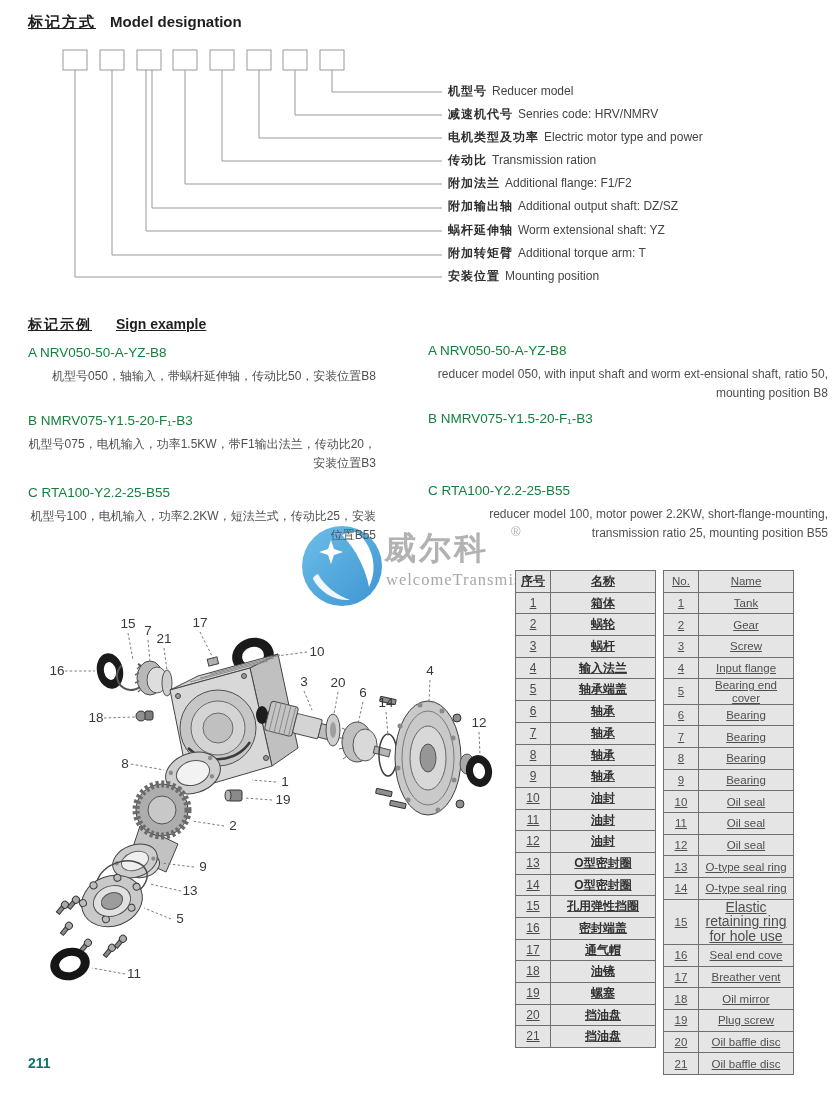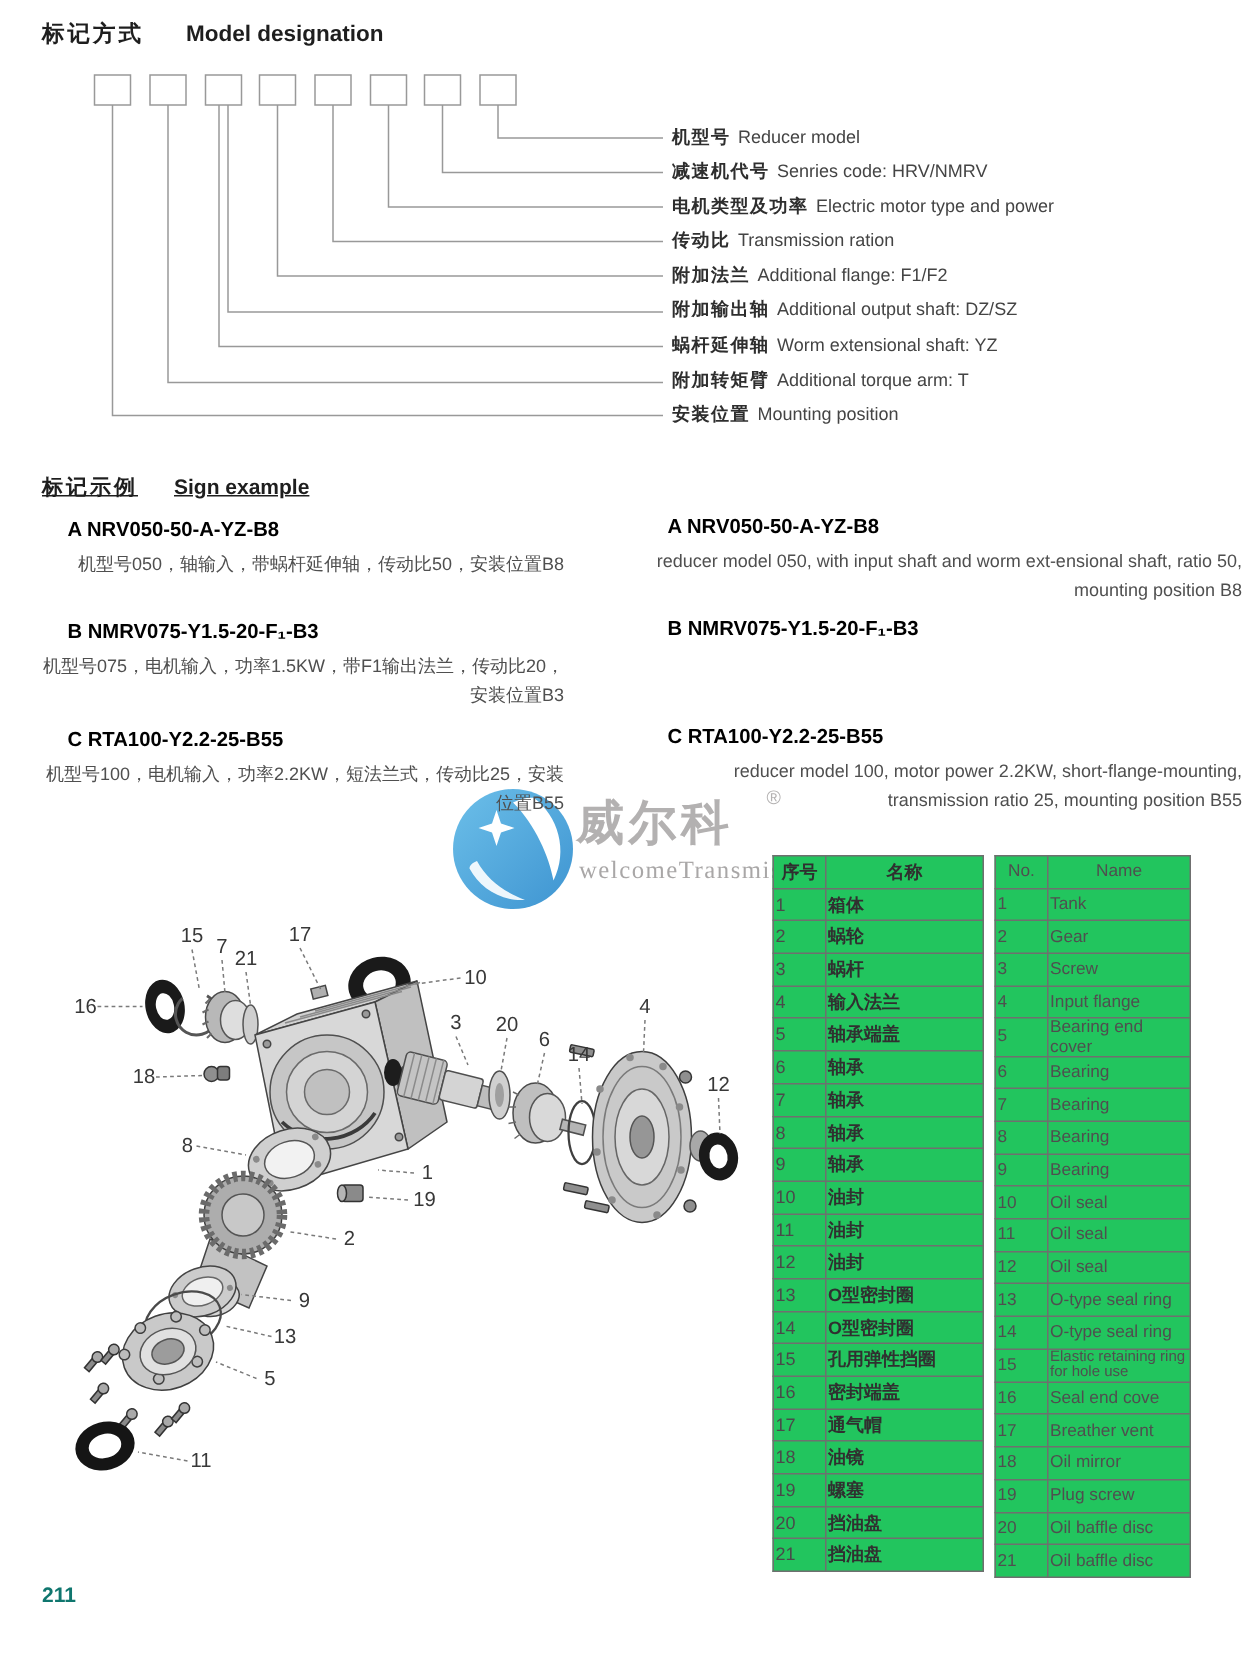--- a/index.html
+++ b/index.html
@@ -3,50 +3,50 @@
 <meta charset="utf-8">
 <style>
   html,body{margin:0;padding:0;}
   body{
     width:840px;height:1120px;background:#ffffff;position:relative;overflow:hidden;
     font-family:"Liberation Sans","DejaVu Sans",sans-serif;color:#333;
   }
   .abs{position:absolute;}
   
   .page-header{left:28px;top:13px;font-size:15px;font-weight:bold;color:#1e1e1e;white-space:nowrap;}
-  .page-header .cn{margin-right:28px;letter-spacing:2px;}
+  .page-header .cn{margin-right:14px;letter-spacing:2px;text-decoration:underline;}
   
   .dlabels{left:448px;top:80px;}
   .dlabel{height:23.1px;line-height:23.1px;white-space:nowrap;font-size:12px;color:#444;}
   .dlabel .cn{font-weight:bold;color:#2e2e2e;margin-right:5px;letter-spacing:1px;}
   
   .sign-header{left:28px;top:316px;font-size:14px;font-weight:bold;color:#1e1e1e;white-space:nowrap;text-decoration:underline;}
   .sign-header .cn{margin-right:24px;letter-spacing:2px;}
   .example-col{top:345px;}
   .col-left{left:28px;width:370px;}
   .col-right{left:428px;width:402px;top:343px;}
   .example{display:block;}
   .example:nth-child(1){height:68px;}
   .example:nth-child(2){height:72px;}
-  .example .code{font-size:13.5px;font-weight:bold;color:#000000;margin:0 0 7px 17px;}
+  .example .code{font-size:13.5px;font-weight:normal;color:#15803d;margin:0 0 7px 0;}
   .example .desc{font-size:12px;color:#4f4f4f;line-height:1.55;text-align:right;}
   .col-left .desc{width:348px;}
   .col-right .desc{width:400px;}
   
   .wm-brand{left:384px;top:522px;font-size:32px;font-weight:bold;color:#b3b1b1;letter-spacing:3px;line-height:52px;white-space:nowrap;}
   .wm-reg{left:511px;top:524px;font-size:13px;color:#b3b1b1;}
   .wm-tagline{left:386px;top:570px;font-family:"Liberation Serif","DejaVu Serif",serif;font-size:16.5px;color:#a9a7a7;letter-spacing:1px;}
   
-  .parts-table{position:absolute;top:570px;border-collapse:collapse;table-layout:fixed;color:#4a4a4a;background:#22c55e;}
+  .parts-table{position:absolute;top:570px;border-collapse:collapse;table-layout:fixed;text-align:center;color:#4a4a4a;background:#e5e5e5;text-decoration:underline;}
   .parts-table td,.parts-table th{border:1px solid #6f6f6f;height:20.7px;padding:0 1px;line-height:1.05;overflow:hidden;font-weight:normal;}
   .t-cn{left:515px;width:141px;font-size:12px;}
   .t-cn th{font-weight:bold;color:#2f2f2f;}
   .t-cn td.name{font-weight:bold;color:#303030;}
   .t-en{left:663px;width:131px;font-size:11.5px;color:#4f4f4f;}
-  .t-en tbody tr:nth-child(15) td.name{font-size:10px;}
+  .t-en tbody tr:nth-child(15) td.name{font-size:14px;}
   .col-no{width:35px;}
   
   .page-number{left:28px;top:1055px;font-size:14px;font-weight:bold;color:#0f766e;}
   svg text{font-family:"Liberation Sans","DejaVu Sans",sans-serif;}
 </style>
 </head>
 <body>
 
 <div class="abs" style="left:300px;top:524px;width:84px;height:84px;">
   <svg width="84" height="84" viewBox="0 0 84 84">

